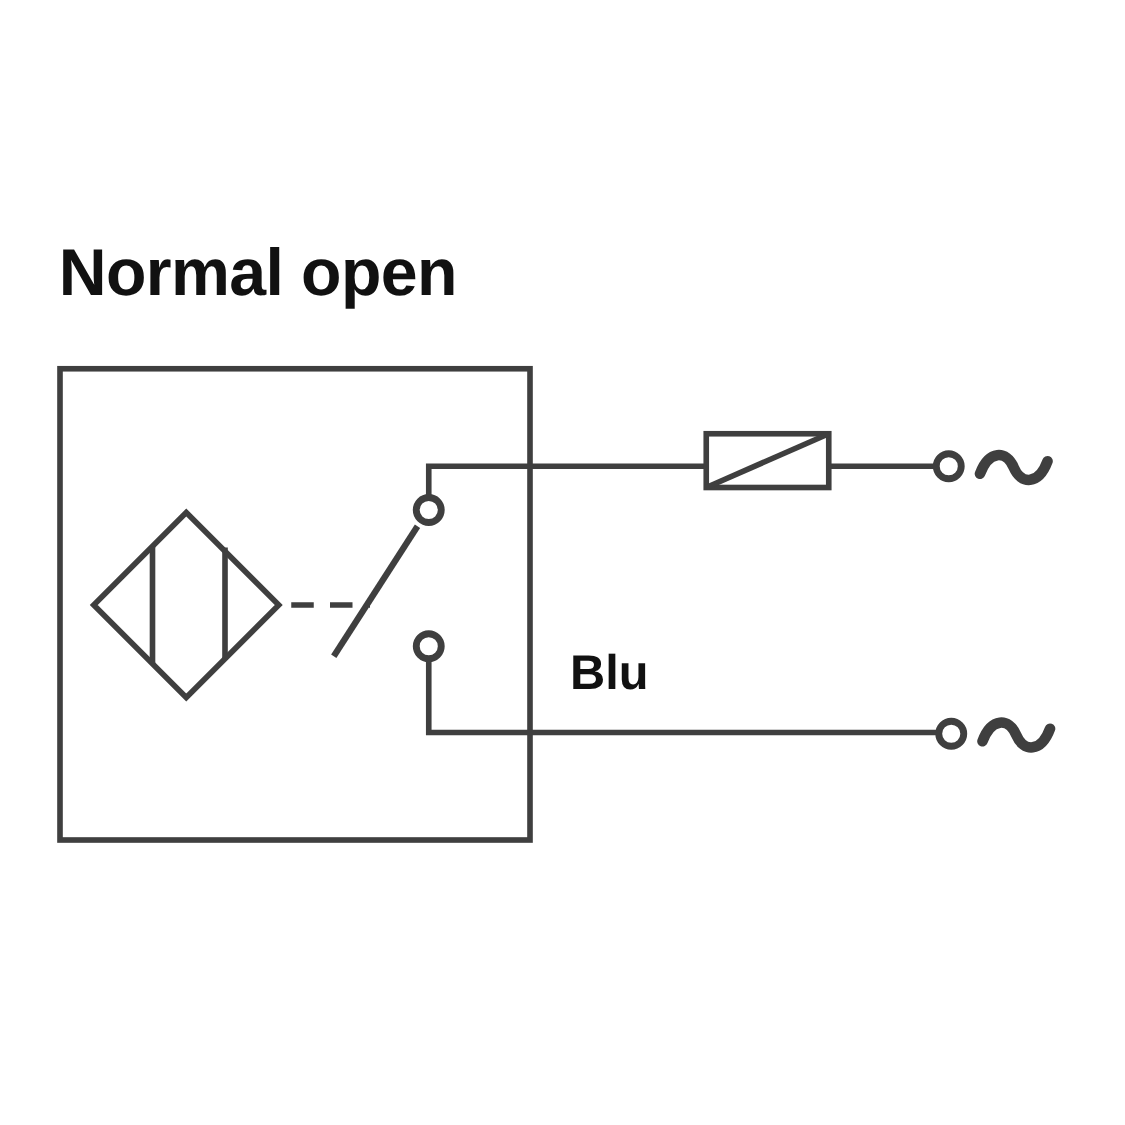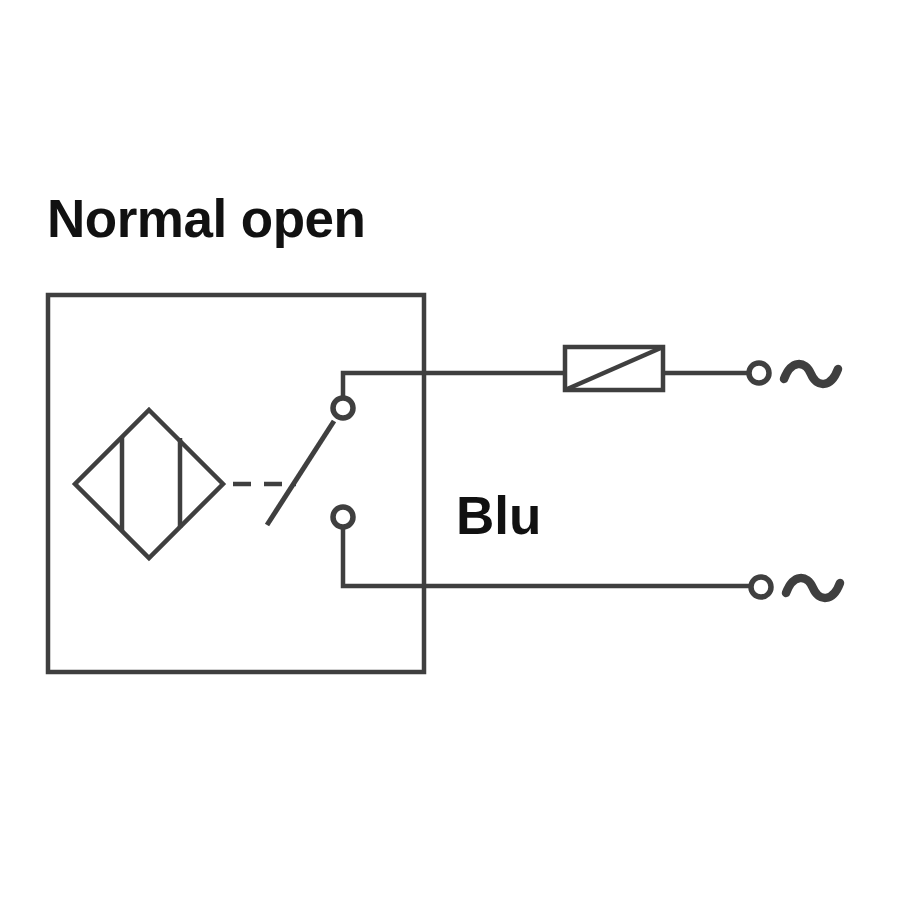--- a/index.html
+++ b/index.html
@@ -40,22 +40,22 @@
     font-size: 53px;
     letter-spacing: -0.5px;
   }
   .wire-label-top {
     left: 455px;
     top: 305px;
     font-size: 45px;
   }
   .wire-label-bottom {
     left: 456px;
-    top: 489px;
-    font-size: 53px;
+    top: 519px;
+    font-size: 39px;
   }
 </style>
 </head>
 <body>
 
 <div class="stage">
 
   <div class="label title">Normal open</div>
 
 

